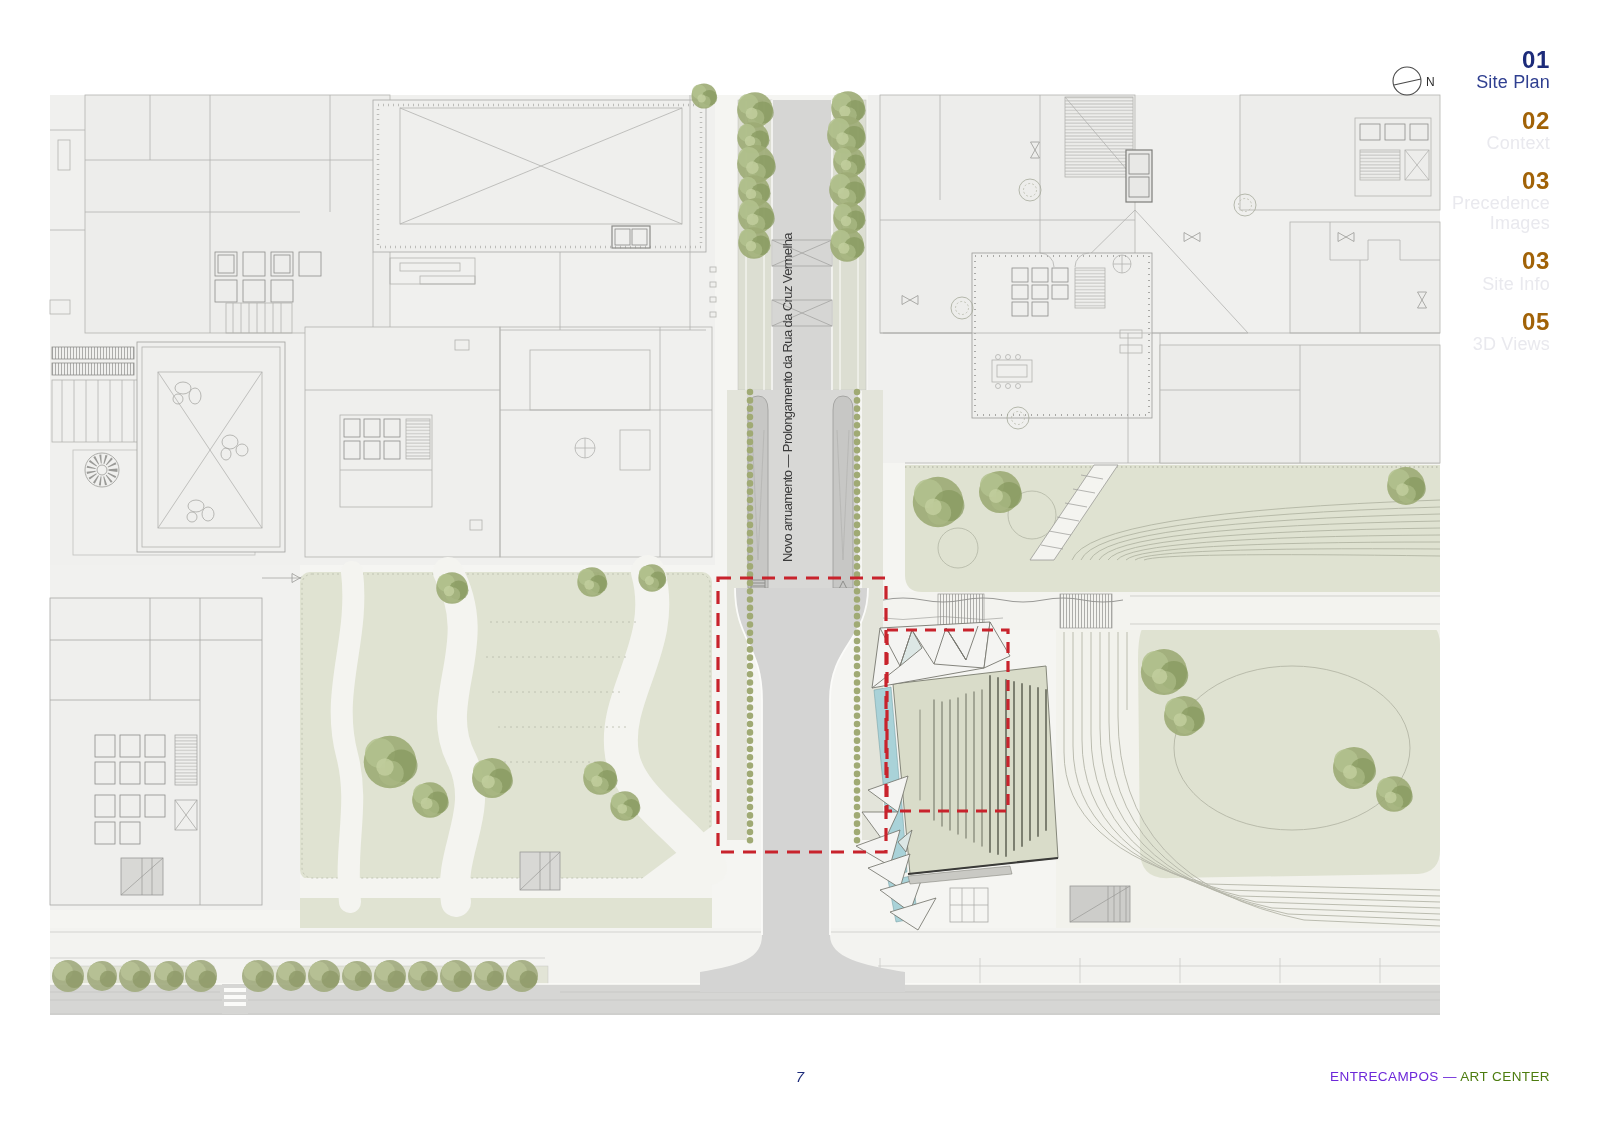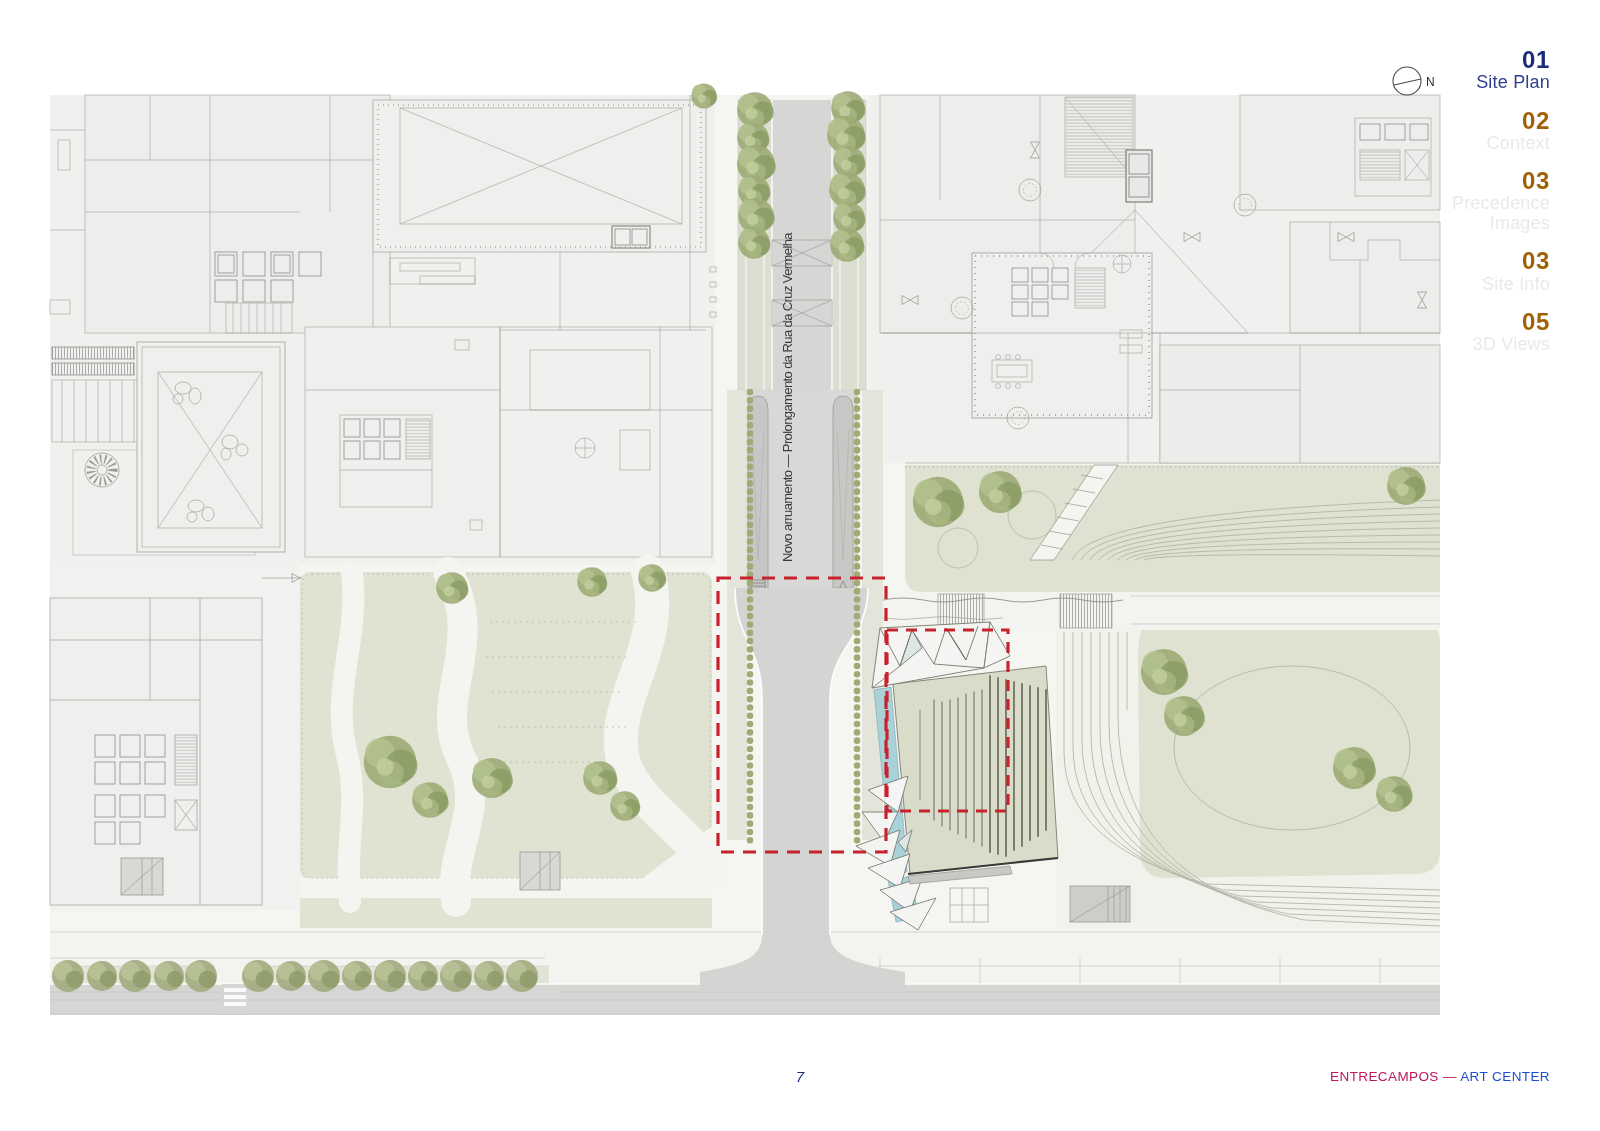--- a/index.html
+++ b/index.html
@@ -15,22 +15,22 @@
   .nav-num{font-size:24px;font-weight:bold;letter-spacing:.6px;line-height:1.05;}
   .nav-label{font-size:18px;line-height:1.08;margin-top:1px;letter-spacing:.2px;}
   .nav-item.active .nav-num{color:#1c2b7a;}
   .nav-item.active .nav-label{color:#2f3f90;}
   .nav-item.idle .nav-num{color:#a16207;}
   .nav-item.idle .nav-label{color:#e9e9ee;}
   
   .pagenum{position:absolute;left:0;top:1068px;width:1600px;text-align:center;
            font-size:15px;font-style:italic;color:#1c2b7a;}
   .project{position:absolute;top:1069px;right:50px;font-size:13.5px;letter-spacing:.4px;}
-  .project .muted{color:#be185d;}
-  .project .strong{color:#1d4ed8;}
+  .project .muted{color:#6d28d9;}
+  .project .strong{color:#4d7c0f;}
 </style>
 </head>
 <body>
 
 <div class="stage">
 
 <svg class="plan-svg" width="1600" height="1131" viewBox="0 0 1600 1131">
   <defs>
     <g id="tree">
       <circle r="10.5" fill="#9cab74" opacity="0.9"></circle>

